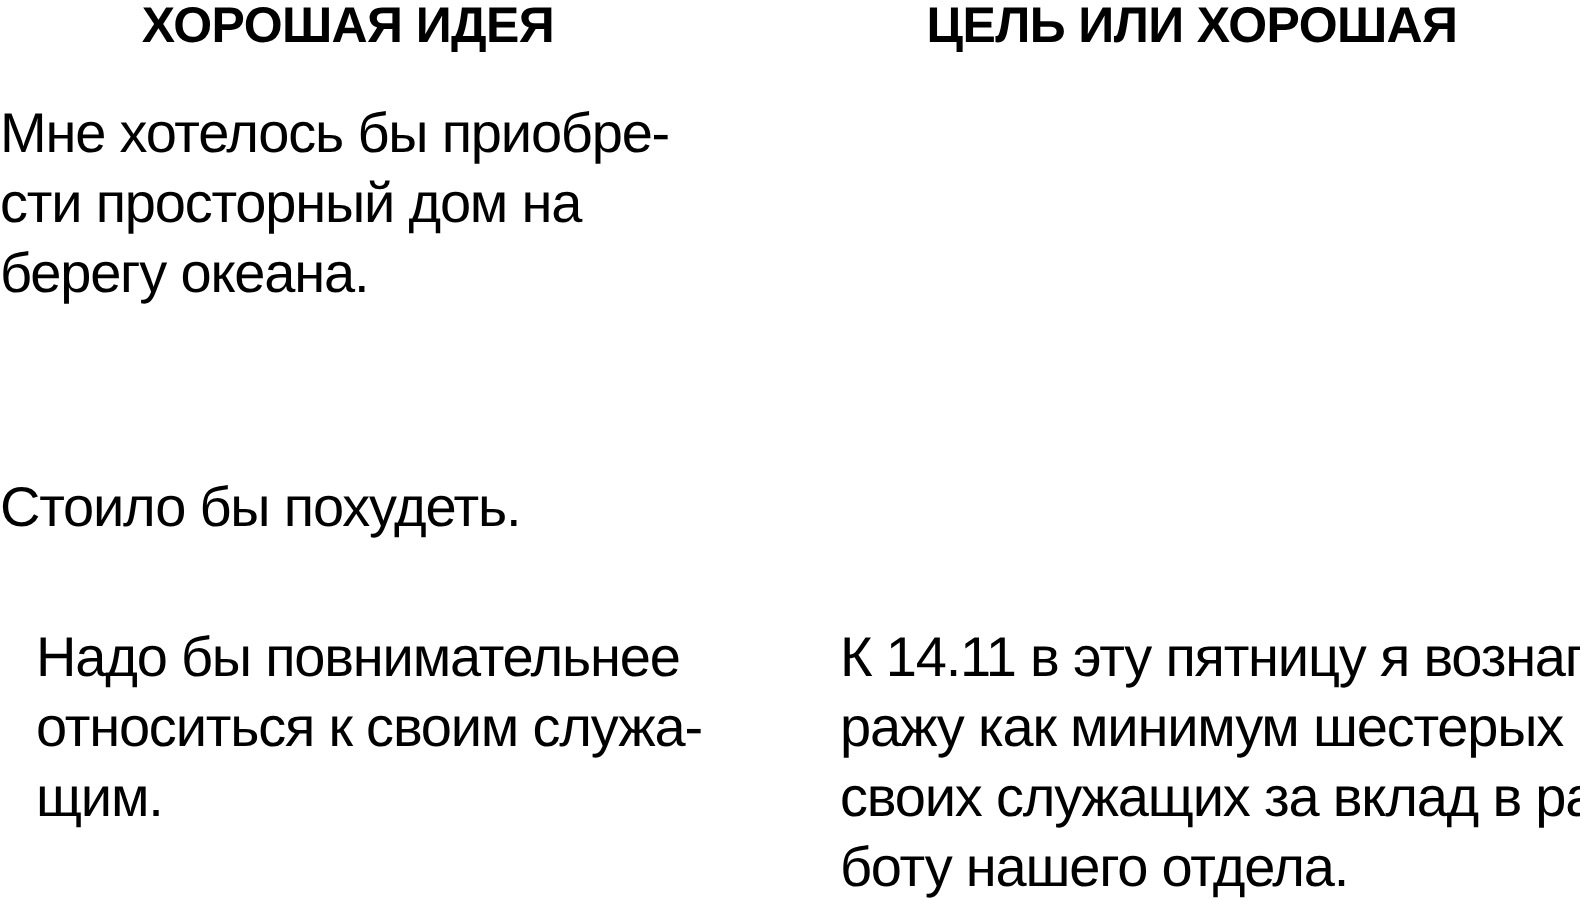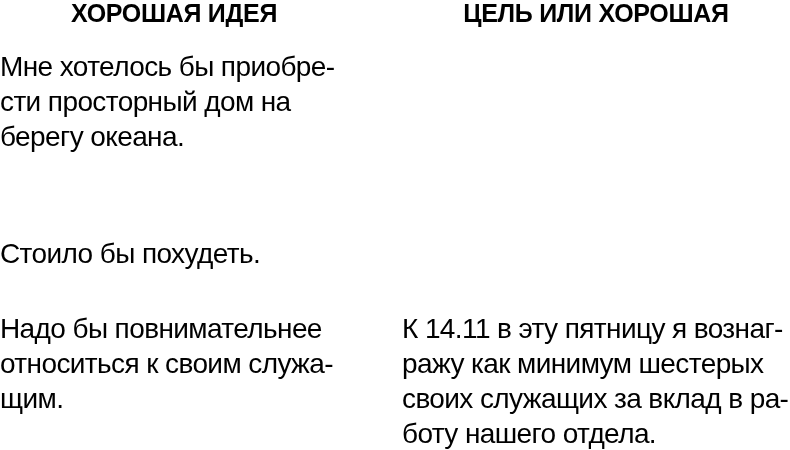--- a/index.html
+++ b/index.html
@@ -51,21 +51,21 @@
     left: 0;
     width: 100%;
     font-size: 28px;
     line-height: 35px;
     letter-spacing: -0.6px;
     white-space: pre-line;
     text-align: left;
   }
   .row-1 { top: 49px; }
   .row-2 { top: 200px; margin-top: 36px; }
-  .row-3 { top: 311px; }
+  .row-3 { top: 311px; padding-left: 18px; }
 </style>
 </head>
 <body>
 
 <div class="page">
 
   <div class="col col-left">
     <div class="col-header">ХОРОШАЯ ИДЕЯ</div>
     <div class="entry row-1">Мне хотелось бы приобре-
 сти просторный дом на

